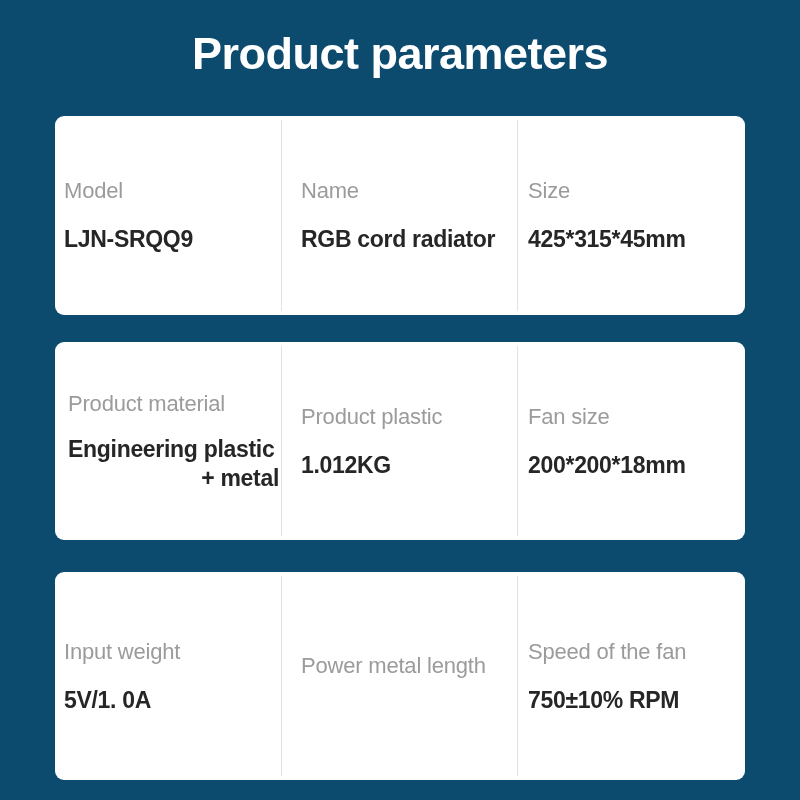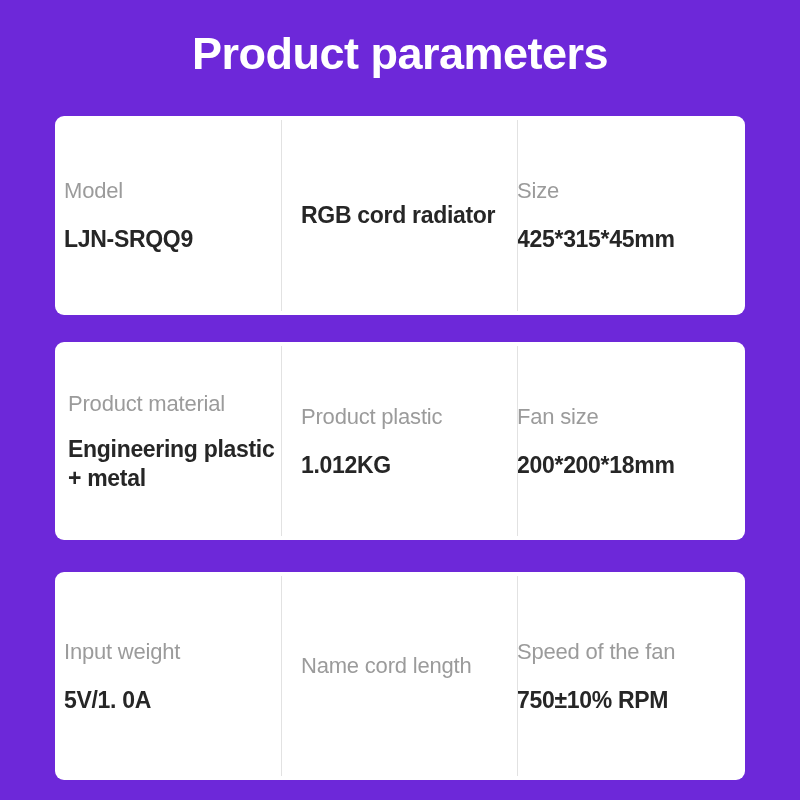--- a/index.html
+++ b/index.html
@@ -10,21 +10,21 @@
     width: 800px;
     height: 800px;
     background: #000000;
     font-family: "Liberation Sans", sans-serif;
     overflow: hidden;
   }
   #page {
     position: relative;
     width: 800px;
     height: 800px;
-    background: #6d28d9;
+    background: #0c4a6e;
     box-sizing: border-box;
   }
   .page-title {
     position: absolute;
     left: 0;
     top: 26px;
     width: 800px;
     text-align: center;
     color: #ffffff;
     font-size: 45px;
@@ -51,21 +51,21 @@
   .cell {
     position: relative;
     display: flex;
     flex-direction: column;
     justify-content: center;
     box-sizing: border-box;
     padding: 0 10px 0 0;
   }
   .cell.c1 { width: 226px; padding-left: 9px; }
   .cell.c2 { width: 236px; padding-left: 20px; }
-  .cell.c3 { width: 228px; }
+  .cell.c3 { width: 228px; padding-left: 11px; }
 
   .cell.c2::before,
   .cell.c3::before {
     content: "";
     position: absolute;
     left: 0;
     top: 4px;
     bottom: 4px;
     width: 1px;
     background: #e2e2e2;
@@ -84,21 +84,21 @@
     white-space: nowrap;
   }
   .cell-value {
     color: #262626;
     font-size: 23px;
     font-weight: bold;
     line-height: 29px;
     letter-spacing: -0.3px;
   }
   .cell-value .vline-1 { display: block; white-space: nowrap; }
-  .cell-value .vline-2 { display: block; text-align: left; white-space: nowrap; }
+  .cell-value .vline-2 { display: block; text-align: right; white-space: nowrap; }
 
   
   #cell-2-1 { padding-left: 13px; padding-right: 2px; }
   #cell-2-1 .cell-label { margin-bottom: 17px; }
 </style>
 </head>
 <body>
 
 <div id="page">
 
@@ -108,20 +108,21 @@
     <div class="cell c1" id="cell-1-1">
       <div class="cell-inner">
         <div class="cell-label">Model</div>
         <div class="cell-value">
           <span class="vline-1">LJN-SRQQ9</span>
         </div>
       </div>
     </div>
     <div class="cell c2" id="cell-1-2">
       <div class="cell-inner">
+        <div class="cell-label">Name</div>
         <div class="cell-value">
           <span class="vline-1">RGB cord radiator</span>
         </div>
       </div>
     </div>
     <div class="cell c3" id="cell-1-3">
       <div class="cell-inner">
         <div class="cell-label">Size</div>
         <div class="cell-value">
           <span class="vline-1">425*315*45mm</span>
@@ -162,21 +163,21 @@
     <div class="cell c1" id="cell-3-1">
       <div class="cell-inner">
         <div class="cell-label">Input weight</div>
         <div class="cell-value">
           <span class="vline-1">5V/1. 0A</span>
         </div>
       </div>
     </div>
     <div class="cell c2" id="cell-3-2">
       <div class="cell-inner">
-        <div class="cell-label">Name cord length</div>
+        <div class="cell-label">Power metal length</div>
       </div>
     </div>
     <div class="cell c3" id="cell-3-3">
       <div class="cell-inner">
         <div class="cell-label">Speed of the fan</div>
         <div class="cell-value">
           <span class="vline-1">750±10% RPM</span>
         </div>
       </div>
     </div>

